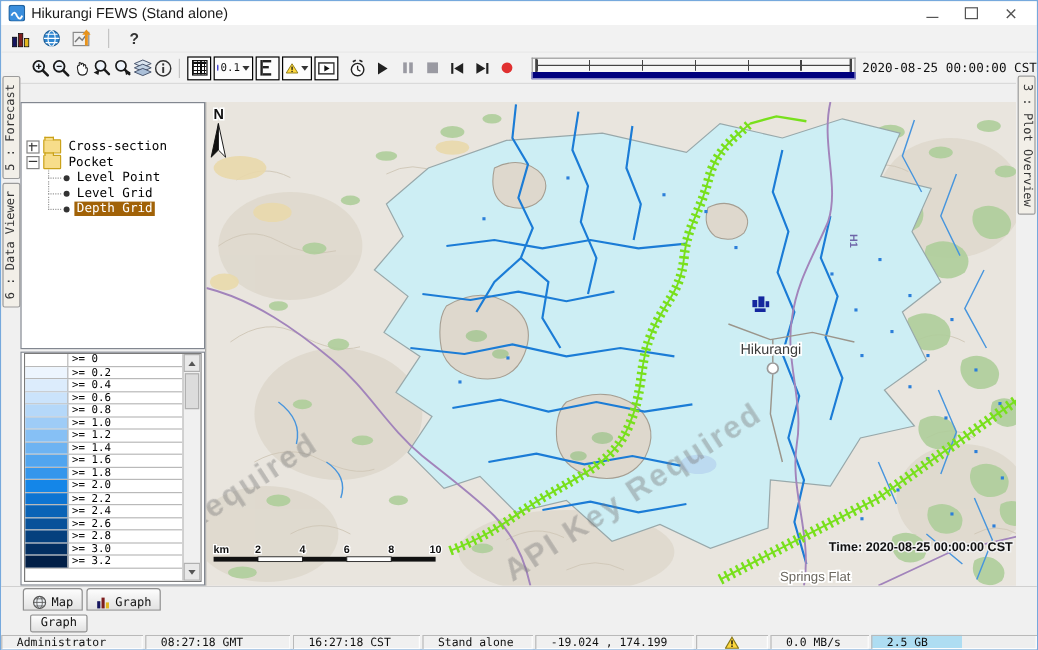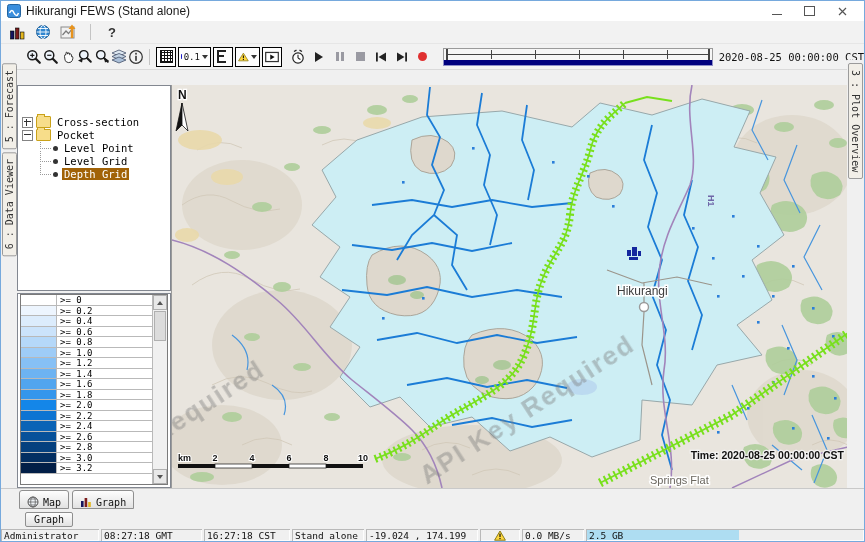--- a/index.html
+++ b/index.html
@@ -91,21 +91,21 @@
   .btab.active{height:20px;background:#f6f6f6;border-bottom-color:#f6f6f6;}
   .mini-sq{width:7px;height:7px;border:1px solid #333;}
   .mini-x{font-size:10px;font-weight:bold;color:#222;line-height:7px;}
   
   .logsrow{position:absolute;left:0;top:508px;width:863px;height:20px;background:#f0f0f0;display:flex;align-items:center;padding-left:24px;box-sizing:border-box;z-index:4;}
   .logs-btn{border:1px solid #8f8f8f;border-radius:2px;background:linear-gradient(#fdfdfd,#e2e2e2);
         font-family:"DejaVu Sans Mono",monospace;font-size:10px;color:#111;padding:1px 8px;}
   
   .statusbar{position:absolute;left:0;top:528px;width:863px;height:12px;display:flex;gap:2px;background:#f0f0f0;z-index:4;}
   .scell{box-shadow:inset 1px 1px 0 #b9b9b9,inset -1px -1px 0 #fdfdfd;background:#f0f0f0;
-        font-family:"DejaVu Sans Mono",monospace;font-size:9.5px;color:#111;padding:0 3px;display:flex;align-items:center;white-space:nowrap;overflow:hidden;}
+        font-family:"DejaVu Sans Mono",monospace;font-size:9.5px;color:#111;padding:0 13px;display:flex;align-items:center;white-space:nowrap;overflow:hidden;}
   .mem{background:linear-gradient(to right,#aeddf2 0 55%,#eeeeee 55%);}
   svg text{font-family:"Liberation Sans",sans-serif;}
 </style>
 </head>
 <body>
 
 <div id="app">
 
   <div class="titlebar">
     <svg class="fews-logo" viewBox="0 0 14 14">

